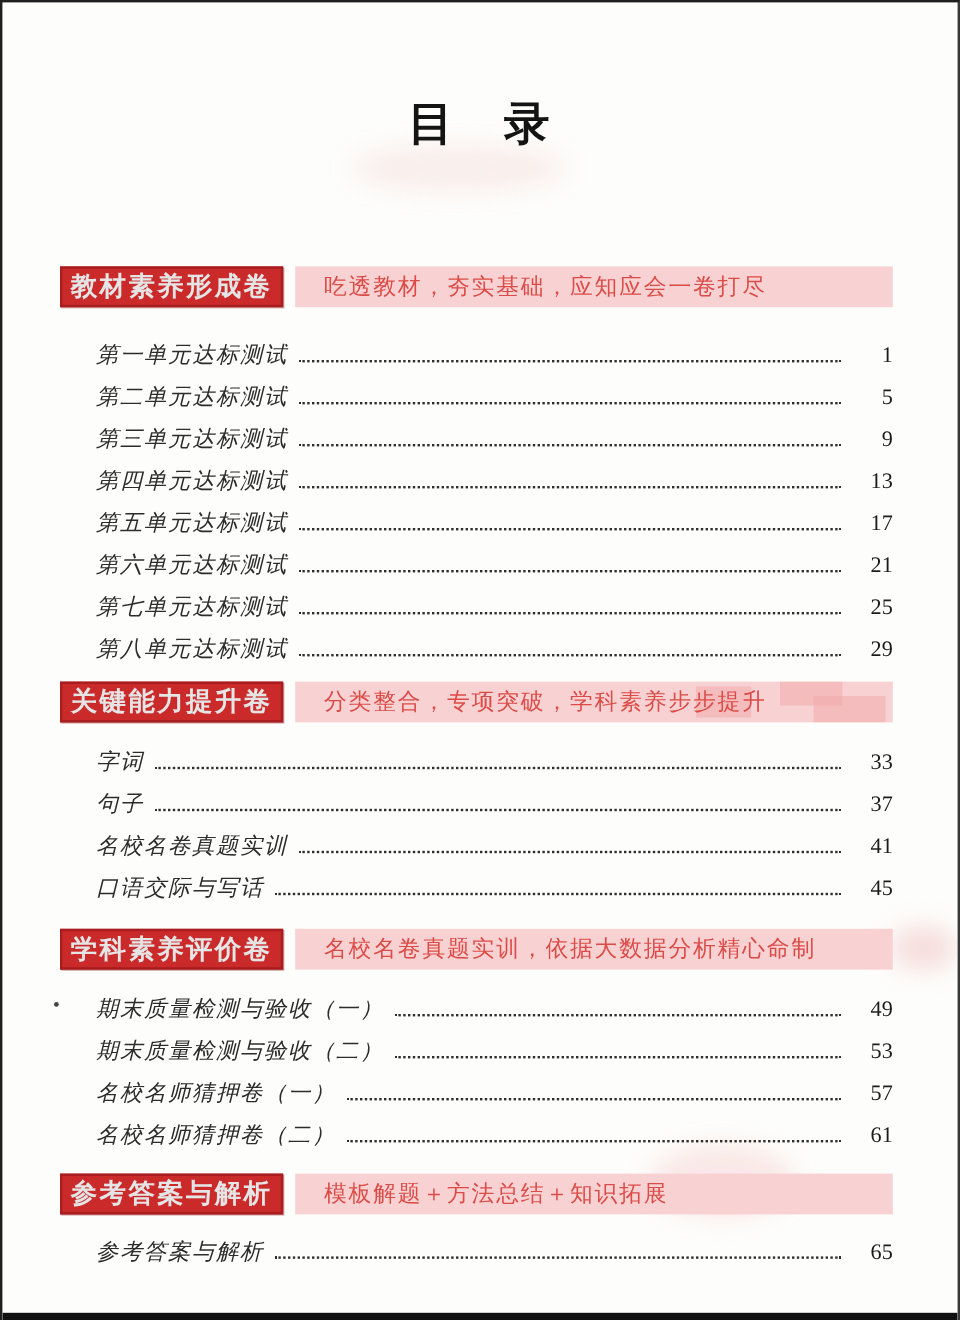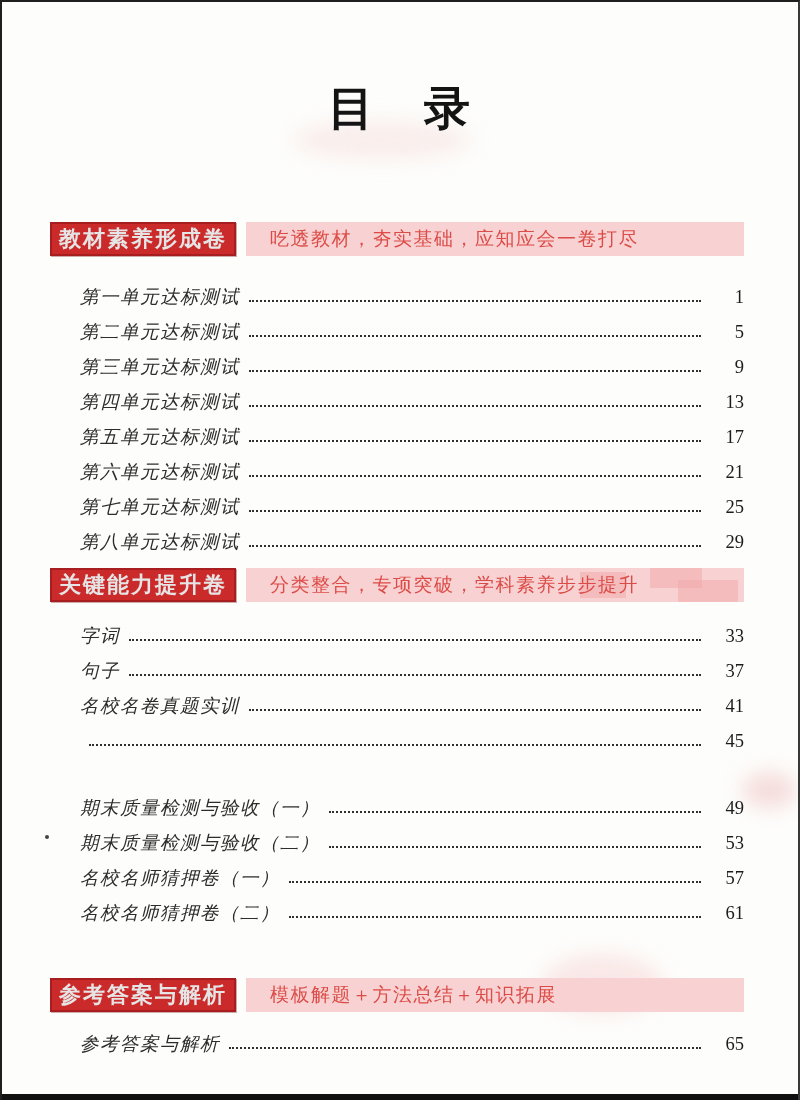--- a/index.html
+++ b/index.html
@@ -26,21 +26,21 @@
     height: 6px;
     background: #101010;
   }
   .page-title {
     position: absolute;
     top: 76px;
     left: 0;
     width: 100%;
     text-align: center;
     font-family: "Liberation Serif", serif;
-    font-size: 46px;
+    font-size: 38px;
     font-weight: bold;
     color: #141414;
     letter-spacing: 2px;
   }
   .toc-section {
     position: absolute;
     left: 48px;
     width: 694px;
   }
   .sec-1 { top: 220px; }
@@ -241,27 +241,34 @@
     <span class="entry-page">37</span>
   </li>
 
   <li class="entry">
     <span class="entry-label">名校名卷真题实训</span>
     <span class="leader"></span>
     <span class="entry-page">41</span>
   </li>
 
   <li class="entry">
+    <span class="entry-label">口语交际与写话</span>
     <span class="leader"></span>
     <span class="entry-page">45</span>
   </li>
 </ul>
   </section>
 
   <section class="toc-section sec-3">
+    <div class="sec-header">
+      <div class="sec-badge">学科素养评价卷</div>
+      <div class="sec-banner">
+        <span class="tagline">名校名卷真题实训，依据大数据分析精心命制</span>
+      </div>
+    </div>
     <ul class="entries m3">
   <li class="entry">
     <span class="entry-label">期末质量检测与验收（一）</span>
     <span class="leader"></span>
     <span class="entry-page">49</span>
   </li>
 
   <li class="entry">
     <span class="entry-label">期末质量检测与验收（二）</span>
     <span class="leader"></span>

